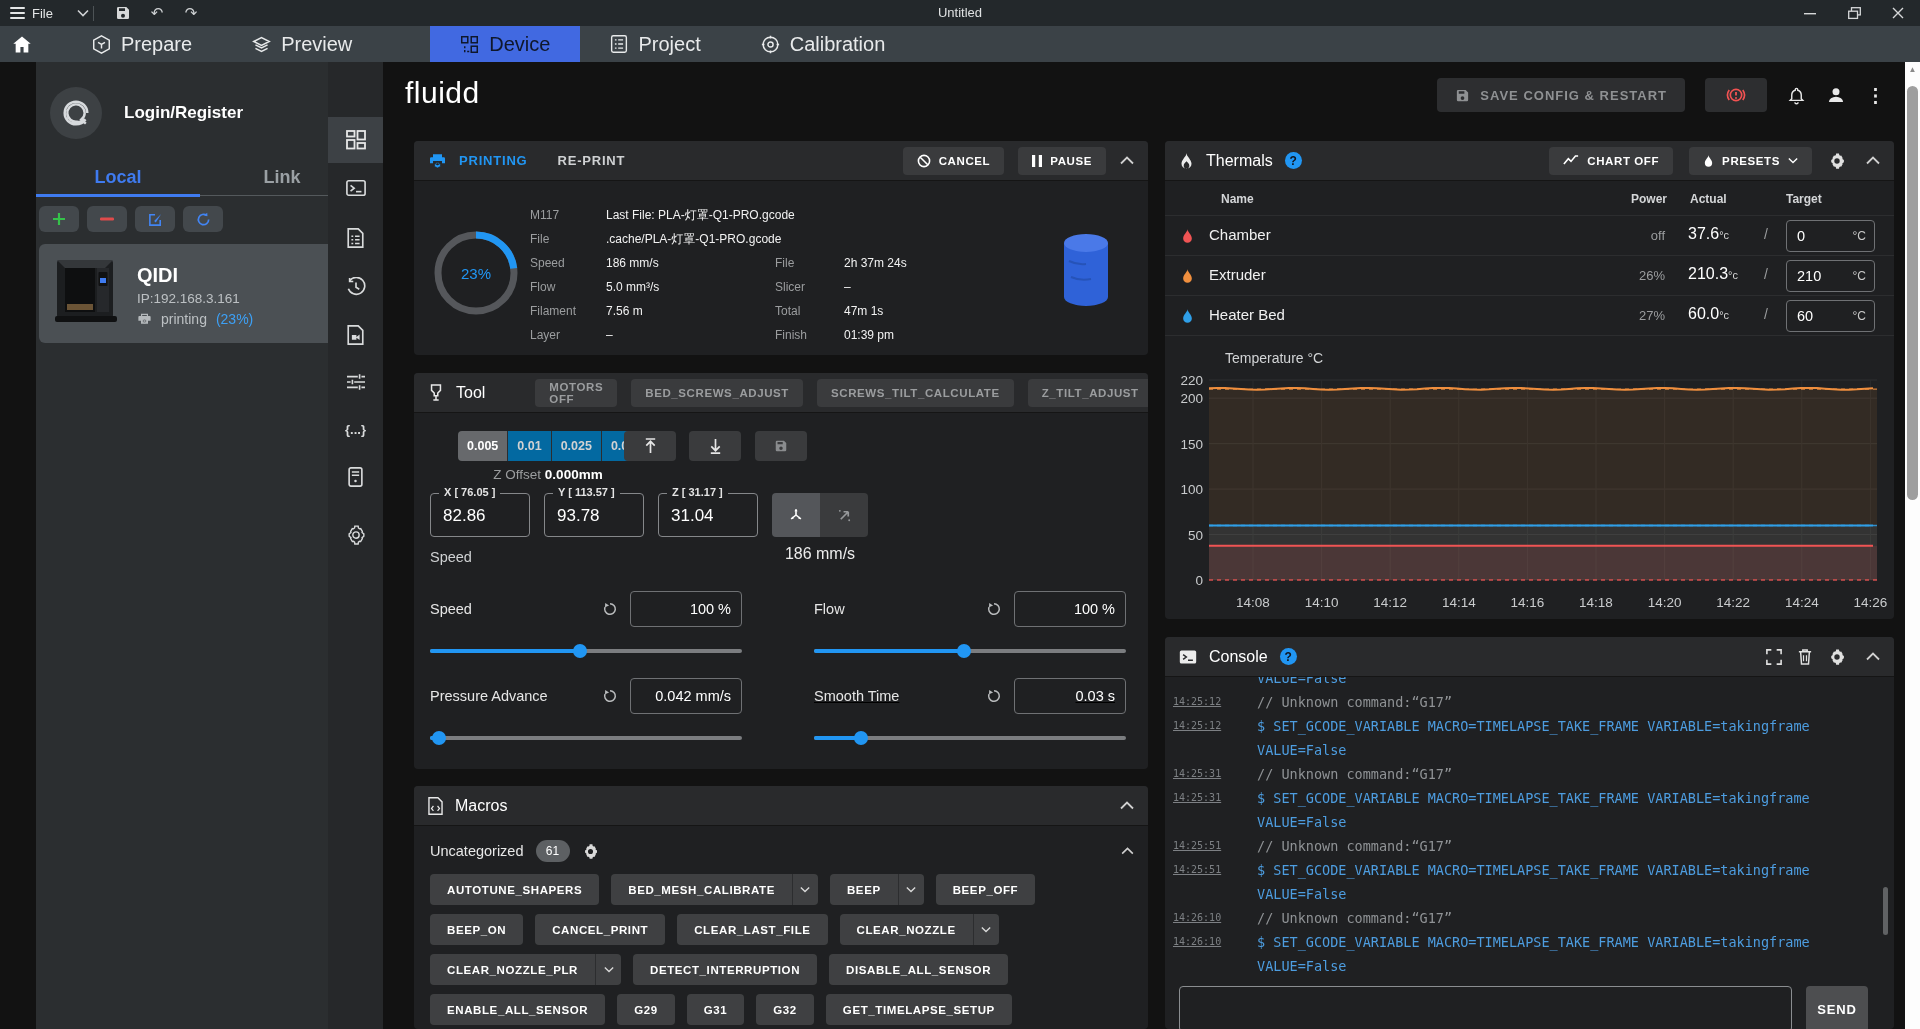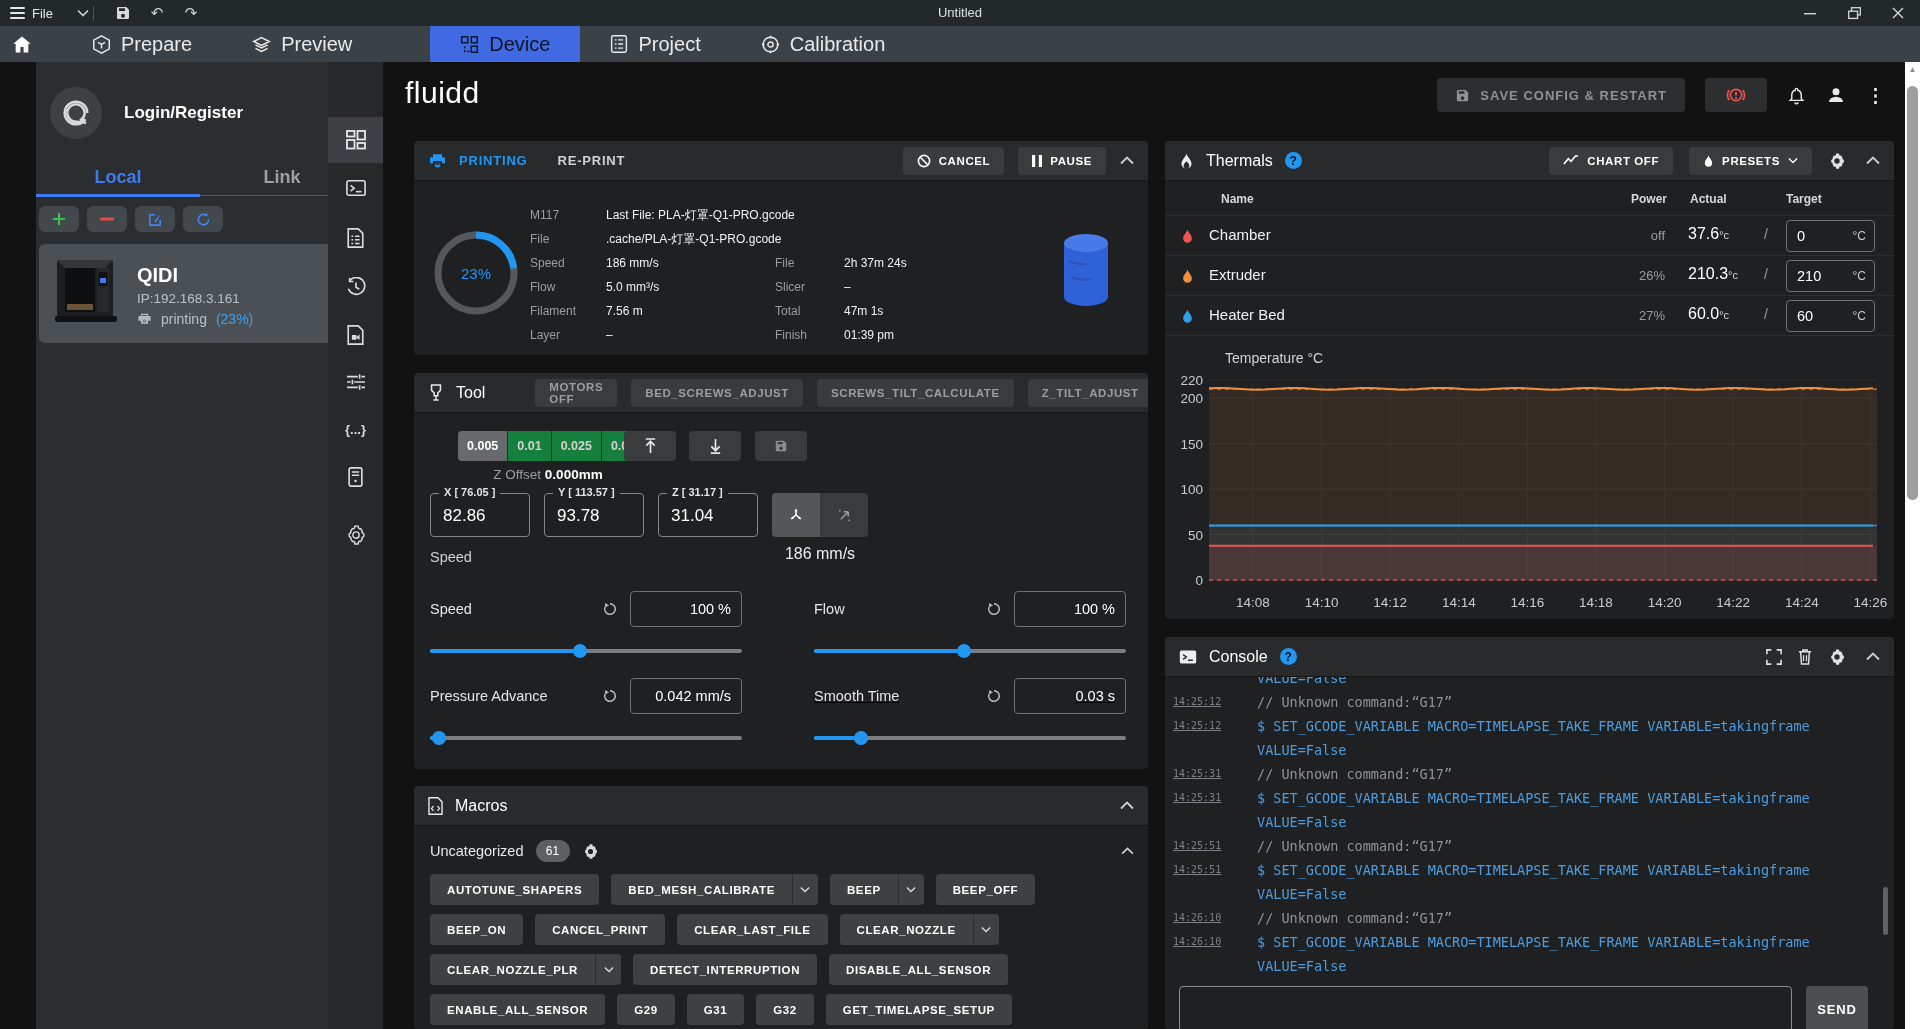--- a/index.html
+++ b/index.html
@@ -97,21 +97,21 @@
   .info-row { display:flex; }
   .info-row .il { width:76px; color:#9b9d9f; flex:none; }
   .info-row .iv { color:#f2f2f2; white-space:nowrap; }
   #info-right .il { width:69px; }
   .thumb-cyl { position:absolute; left:647px; top:92px; }
 
   
   #tool-panel { left:23px; top:311px; width:734px; height:396px; }
   .tool-hbtns { display:flex; gap:14px; margin-left:38px; }
   .seg { position:absolute; left:44px; top:58px; height:30px; display:flex; border-radius:4px; overflow:hidden; }
-  .seg-cell { height:30px; display:flex; align-items:center; justify-content:center; background:#15803d; color:#d2d2d2;
+  .seg-cell { height:30px; display:flex; align-items:center; justify-content:center; background:#0369a1; color:#d2d2d2;
     font-size:12.5px; font-weight:bold; padding:0 9px; border-right:1px solid #2c2d2f; }
   .seg-cell.active { background:#67696c; color:#fff; }
   .tool-sq-btn { position:absolute; top:58px; width:52px; height:30px; background:#3a3b3d; border-radius:4px;
     display:flex; align-items:center; justify-content:center; color:#e6e6e6; font-size:16px; }
   .zoffset { position:absolute; left:44px; top:94px; width:180px; text-align:center; font-size:13.5px; color:#9b9d9f; }
   .zoffset b { color:#fff; }
   .axis-box { position:absolute; top:120px; width:100px; height:44px; border:1px solid #85878a; border-radius:4px; }
   .axis-legend { position:absolute; top:-8px; left:8px; background:#1f2022; padding:0 5px; font-size:11px; font-weight:bold; color:#e4e4e4; white-space:nowrap; }
   .axis-value { padding:12px 0 0 12px; color:#fff; font-size:17px; }
   .axis-toggle { position:absolute; left:358px; top:120px; width:96px; height:44px; display:flex; border-radius:4px; overflow:hidden; }

